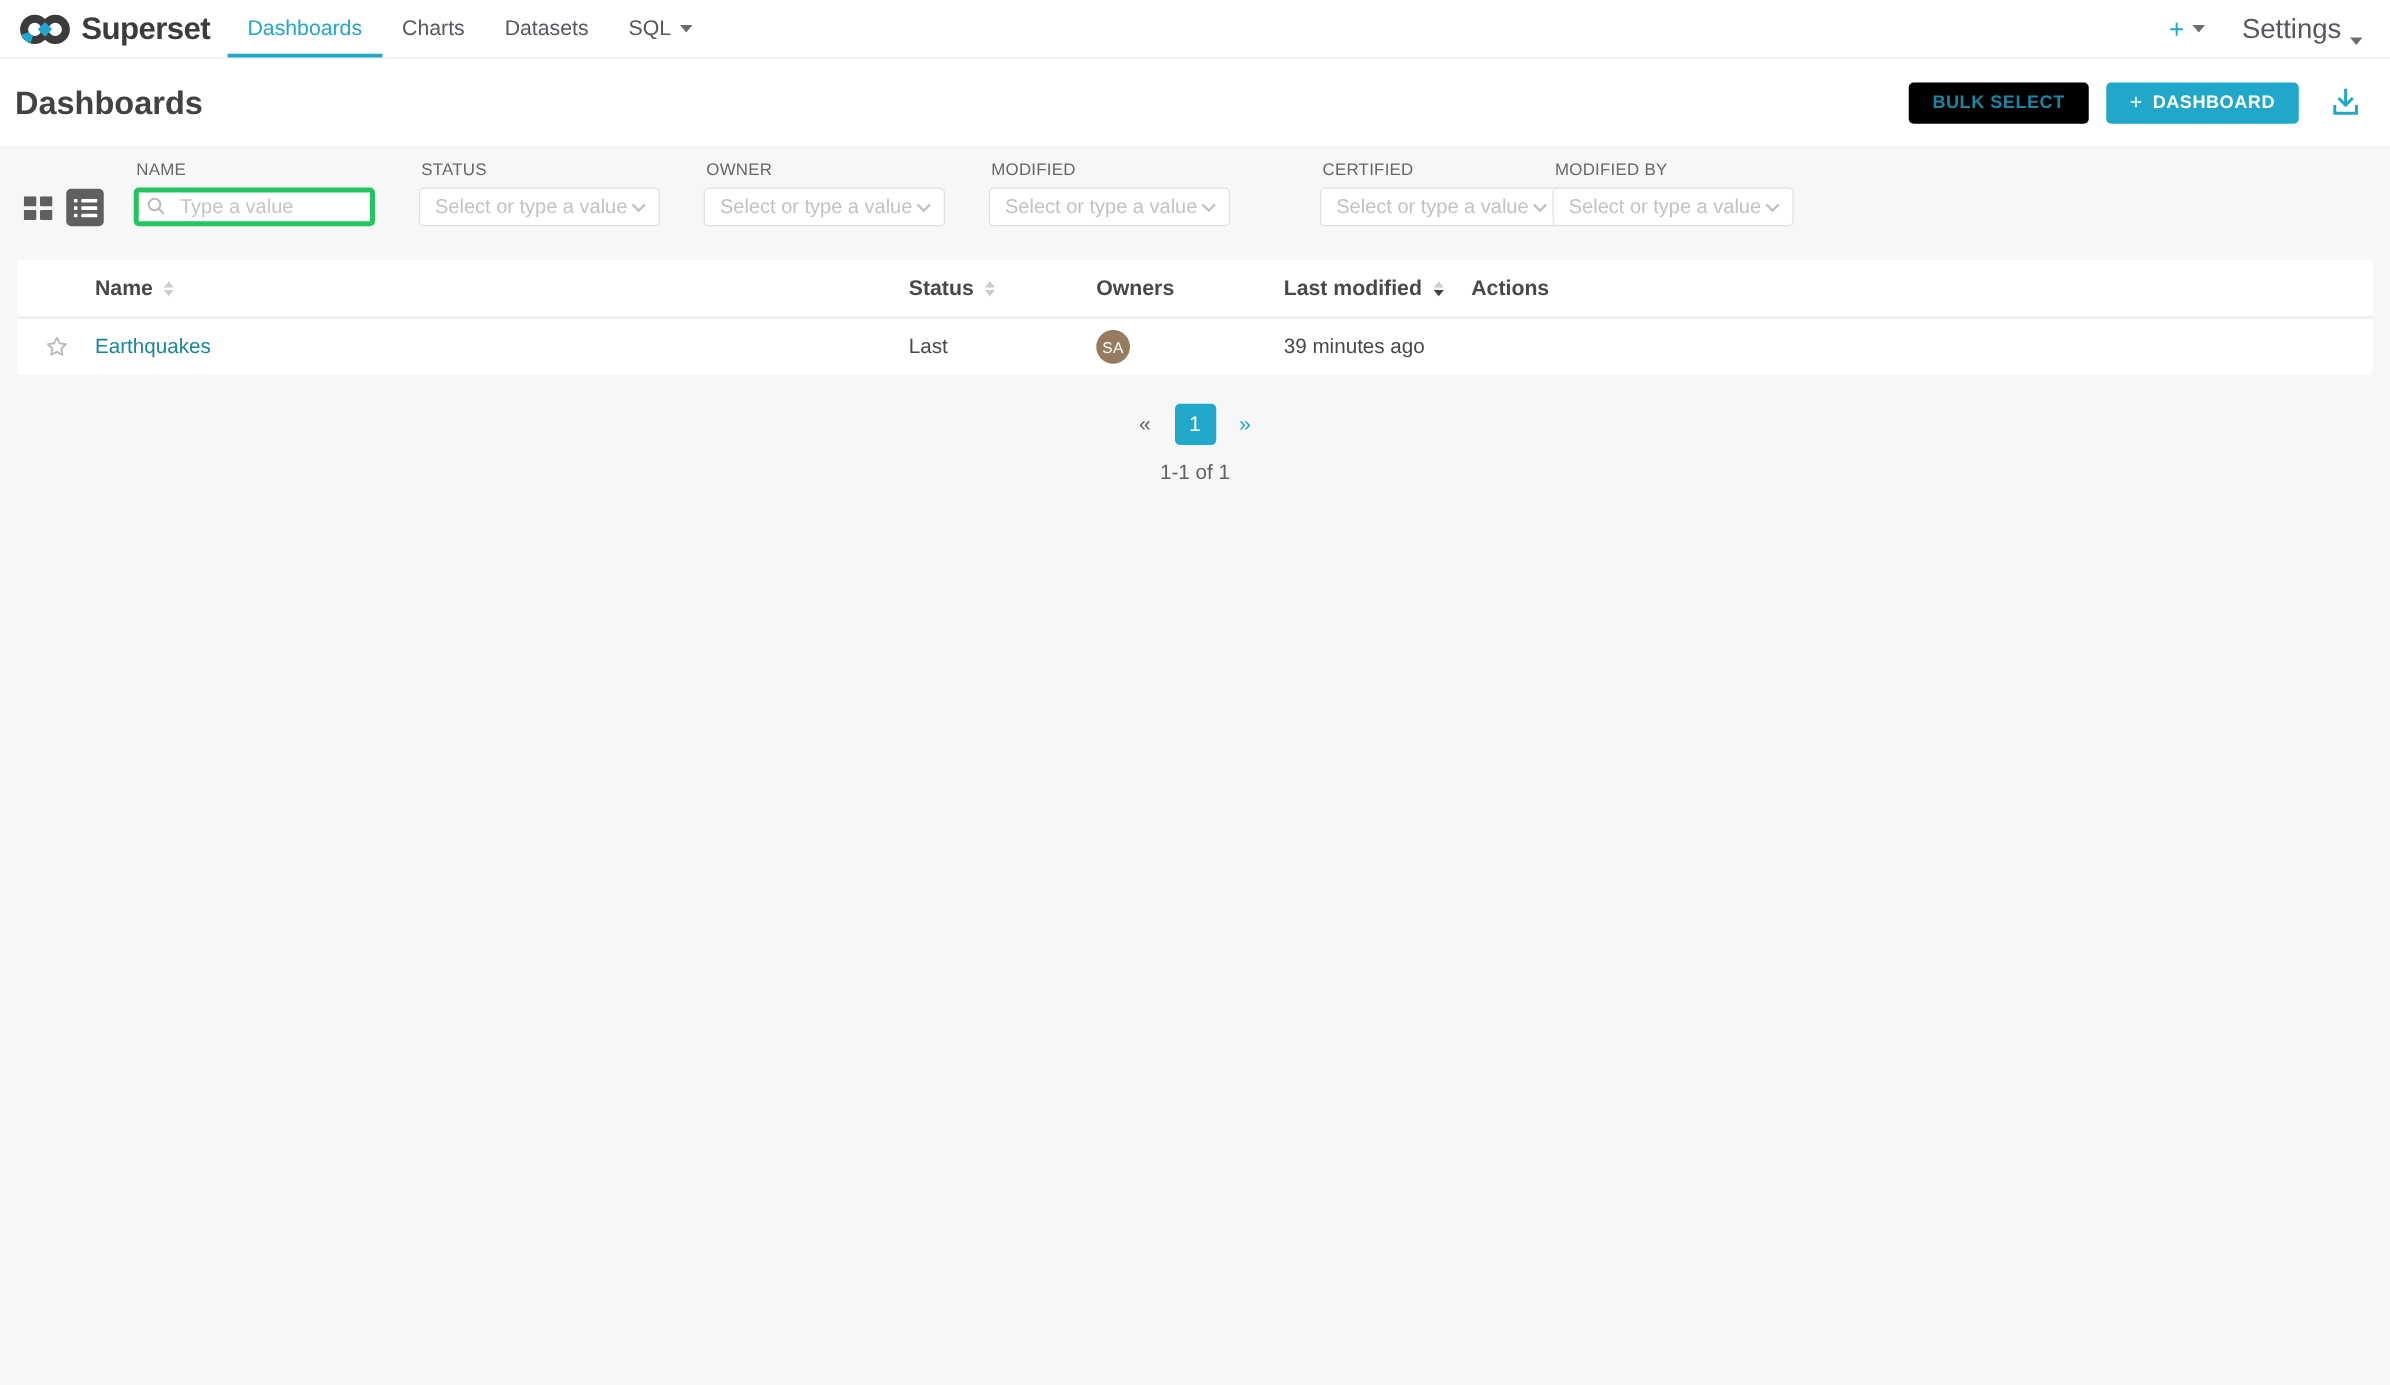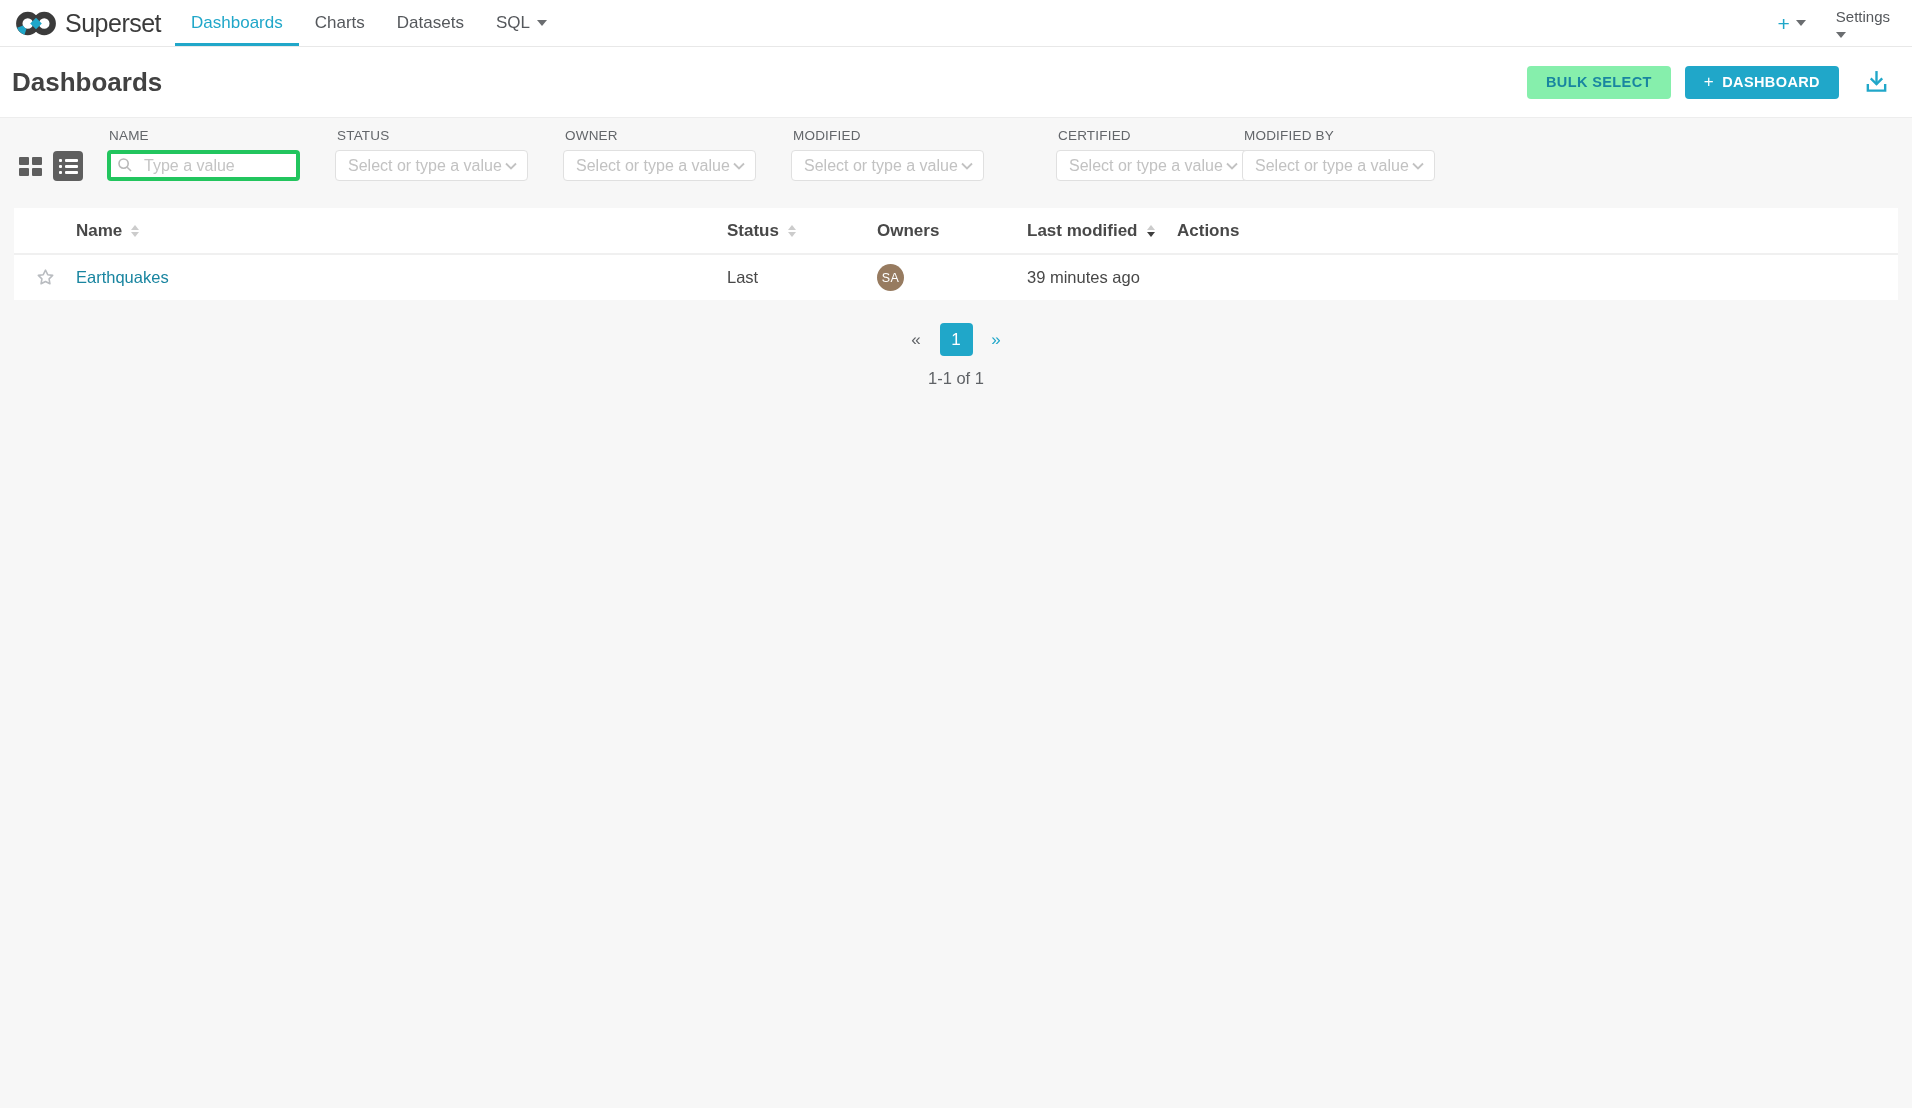--- a/index.html
+++ b/index.html
@@ -3,37 +3,37 @@
 <meta charset="utf-8">
 <style>
   * { margin:0; padding:0; box-sizing:border-box; }
   html,body { width:1912px; height:1108px; }
   body { font-family:"Liberation Sans","DejaVu Sans",sans-serif; background:#f7f7f7; color:#484848; overflow:hidden; }
 
   
   .navbar { height:47px; background:#fff; border-bottom:1px solid #e8e8e8; display:flex; align-items:stretch; justify-content:space-between; }
   .nav-left { display:flex; align-items:stretch; }
   .brand { display:flex; align-items:center; padding:0 14px 0 15px; }
-  .brand-name { font-size:25px; font-weight:400; color:#3b3b3b; letter-spacing:-0.5px; margin-left:8px; }
+  .brand-name { font-size:25px; font-weight:700; color:#3b3b3b; letter-spacing:-0.5px; margin-left:8px; }
   .nav-menu { display:flex; align-items:stretch; list-style:none; }
   .nav-item { display:flex; align-items:center; padding:0 16px; font-size:17px; color:#55585c; cursor:pointer; border-bottom:3px solid transparent; border-top:3px solid transparent; }
   .nav-item.active { color:#20a7c9; border-bottom-color:#20a7c9; }
   .nav-item .caret { margin-left:7px; }
   .nav-right { display:flex; align-items:center; gap:30px; padding-right:22px; }
   .nav-plus { display:flex; align-items:center; gap:6px; cursor:pointer; }
   .nav-plus .plus { color:#20a7c9; font-size:21px; font-weight:400; line-height:1; }
-  .nav-settings { display:flex; align-items:flex-start; gap:7px; font-size:15px; color:#55585c; cursor:pointer;flex-direction:column; }
+  .nav-settings { display:flex; align-items:flex-end; gap:7px; font-size:22px; color:#55585c; cursor:pointer; }
   .caret { width:0; height:0; border-left:5px solid transparent; border-right:5px solid transparent; border-top:6px solid #6a6d70; display:inline-block; }
 
   
   .subheader { height:71px; background:#fff; border-bottom:1px solid #ededed; display:flex; align-items:center; justify-content:space-between; padding:0 18px 0 12px; }
   .page-title { font-size:26px; font-weight:700; color:#424242; }
   .sub-actions { display:flex; align-items:center; gap:14px; }
   .btn { height:33px; border:none; border-radius:4px; font-family:inherit; font-weight:700; font-size:14.5px; letter-spacing:0.4px; cursor:pointer; padding:0 19px; }
-  .btn-bulk { background:#86efac; color:#1985a0; }
+  .btn-bulk { background:#000000; color:#1985a0; }
   .btn-add { background:#20a7c9; color:#fff; display:flex; align-items:center; gap:8px; }
   .btn-add .plus-sign { font-size:17px; font-weight:400; }
   .icon-btn { background:none; border:none; cursor:pointer; padding:2px 4px; margin-left:6px; display:flex; align-items:center; }
 
   
   .filters { position:relative; height:64px; margin-top:10px; }
   .view-toggle { position:absolute; top:23px; width:30px; height:30px; display:flex; align-items:center; justify-content:center; border-radius:4px; cursor:pointer; }
   .view-toggle.grid { left:15px; }
   .view-toggle.list { left:53px; background:#5f5f5f; }
   .filter-group { position:absolute; top:0; width:193px; }

